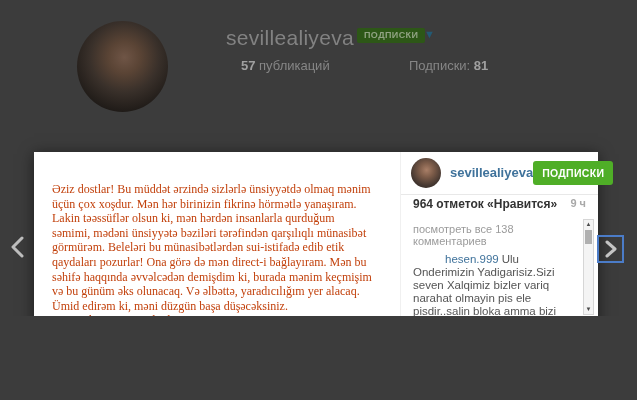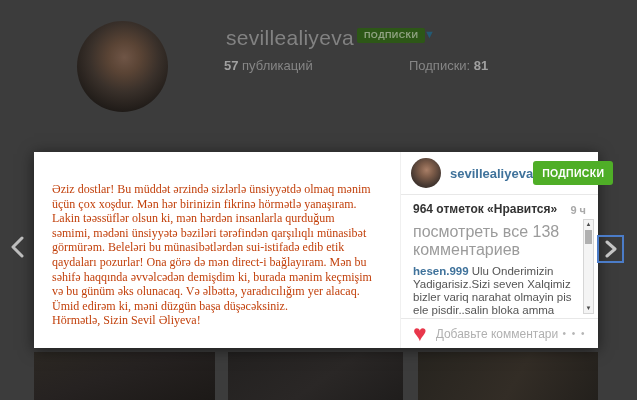--- a/index.html
+++ b/index.html
@@ -1,29 +1,29 @@
 <!DOCTYPE html>
 <html><head>
 <meta charset="utf-8">
 <style>
   * { margin:0; padding:0; box-sizing:border-box; }
   html,body { width:637px; height:400px; overflow:hidden; }
   body { font-family:"Liberation Sans", sans-serif; background:#3c3c3c; position:relative; }
-  .stage { position:absolute; left:0; top:0; width:637px; height:400px; background:#3c3c3c; overflow:hidden; }
+  .stage { position:absolute; left:0; top:0; width:637px; height:316px; background:#3c3c3c; overflow:hidden; }
 
   
   .bd-avatar { position:absolute; left:77px; top:21px; width:91px; height:91px; border-radius:50%;
     background: radial-gradient(circle at 52% 40%, #6f5546 0%, #5a4435 22%, #39302a 48%, #1d1916 78%, #151311 100%); }
   .bd-username { position:absolute; left:226px; top:26px; font-size:21px; font-weight:400; color:#828282; letter-spacing:.3px; }
   .bd-follow { position:absolute; left:357px; top:28px; height:15px; padding:2px 7px; background:#2d5717; border-radius:2px;
     font-size:9px; font-weight:bold; color:#91a383; letter-spacing:.4px; line-height:11px; }
   .bd-caret { position:absolute; left:424px; top:28px; font-size:11px; color:#235a74; }
   .bd-stats { position:absolute; top:58px; font-size:13px; color:#868686; }
   .bd-stats b { color:#a0a0a0; font-weight:bold; }
-  .st1 { left:224px; } .st2 { left:322px; } .st3 { left:409px; }
+  .st1 { left:241px; } .st2 { left:322px; } .st3 { left:409px; }
 
   .thumb { position:absolute; top:352px; height:48px; }
   .thumb1 { left:34px; width:181px; background:linear-gradient(160deg,#2c2823 0%,#262221 45%,#1c1917 100%); }
   .thumb2 { left:228px; width:175px; background:linear-gradient(145deg,#232120 0%,#2a2726 55%,#1f1d1c 100%); }
   .thumb3 { left:418px; width:180px; background:linear-gradient(120deg,#27241f 0%,#332d26 55%,#23201c 100%); }
 
   
   .modal { position:absolute; left:34px; top:152px; width:564px; height:196px; background:#fff;
     box-shadow:0 2px 14px rgba(0,0,0,.55); z-index:10; }
   .post-area { position:absolute; left:0; top:0; width:366px; height:196px; background:#fff; overflow:hidden; }
@@ -31,27 +31,27 @@
     font-size:12px; line-height:14.6px; color:#c2410c; white-space:pre-line; }
 
   .panel { position:absolute; left:366px; top:0; width:198px; height:196px; border-left:1px solid #f0f0f0;
     display:flex; flex-direction:column; }
   .p-header { height:54px; display:flex; align-items:center; padding:0 13px 0 10px; border-bottom:1px solid #e8e8e8; }
   .p-avatar { width:30px; height:30px; border-radius:50%; flex:0 0 30px;
     background: radial-gradient(circle at 52% 40%, #a97f67 0%, #7d5c49 30%, #463831 65%, #241f1b 100%); }
   .p-username { margin-left:9px; font-size:13px; font-weight:bold; color:#3f729b; }
   .p-follow { margin-left:auto; background:#4fae27; color:#fff; border:none; border-radius:3px;
     font-family:inherit; font-size:10.5px; font-weight:bold; letter-spacing:.3px; padding:6px 9px; cursor:pointer; }
-  .p-likes { height:26px; display:flex; align-items:flex-end; padding:2px 12px 0 12px; }
+  .p-likes { height:26px; display:flex; align-items:flex-start; padding:2px 12px 0 12px; }
   .likes-text { font-size:12px; font-weight:bold; color:#333; }
   .p-time { margin-left:auto; font-size:11px; color:#a8a8a8;font-weight:bold; }
   .p-comments { flex:1 1 auto; position:relative; overflow:hidden; padding:7px 24px 0 12px; }
-  .view-all { font-size:16px; color:#9b9b9b; margin-bottom:6px; cursor:pointer; }
+  .view-all { font-size:11px; color:#9b9b9b; margin-bottom:6px; cursor:pointer; }
   .comment { font-size:11.5px; line-height:13px; color:#555; }
-  .comment .author { font-weight:bold; color:#3f729b; margin-right:3px; cursor:pointer; }
+  .comment .author { font-weight:normal; color:#3f729b; margin-right:3px; cursor:pointer;margin-left:32px; }
 
   .scrollbar { position:absolute; right:4px; top:3px; bottom:4px; width:11px; background:#f4f4f4;
     border:1px solid #d6d6d6; display:flex; flex-direction:column; align-items:center; }
   .sb-btn { width:100%; height:9px; font-size:6px; line-height:9px; text-align:center; color:#4a4a4a; cursor:pointer; }
   .sb-track { flex:1 1 auto; width:100%; position:relative; }
   .sb-thumb { position:absolute; left:1px; right:1px; top:1px; height:14px; background:#b0b0b0; cursor:pointer; }
 
   .p-addbar { height:37px; border-top:1px solid #e8e8e8; display:flex; align-items:center; padding:0 12px; }
   .heart { color:#e8374b; font-size:23px; line-height:23px; margin-right:9px; cursor:pointer; }
   .comment-input { border:none; outline:none; flex:1 1 auto; font-family:inherit; font-size:12px; color:#555; min-width:0; background:transparent; }

